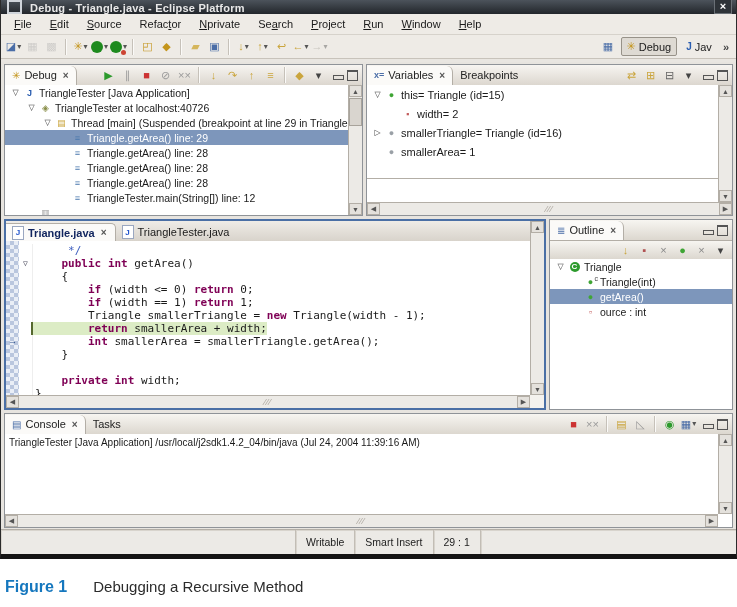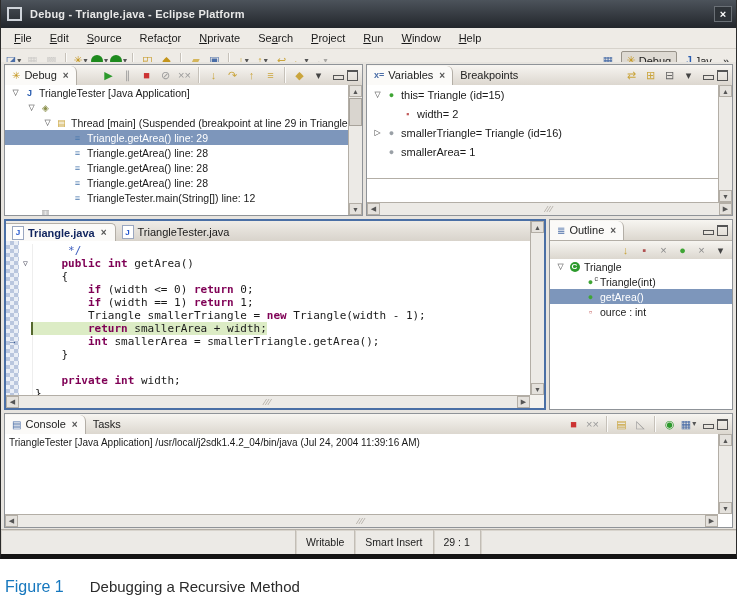--- a/index.html
+++ b/index.html
@@ -2,21 +2,21 @@
 <html><head>
 <meta charset="utf-8">
 <style>
   html,body{margin:0;padding:0;background:#fff;}
   #screen{position:relative;width:737px;height:607px;background:#fff;overflow:hidden;
           font-family:"Liberation Sans",sans-serif;font-size:11px;color:#1a1a1a;}
   .app{position:absolute;left:0;top:0;width:737px;height:559px;box-sizing:border-box;
        background:#e9e6e1;border-left:1px solid #2b2b2b;border-right:1px solid #2b2b2b;
        border-bottom:5px solid #141414;}
   
-  .titlebar{height:28px;background:linear-gradient(#4c535b,#22262b);display:flex;align-items:center;
+  .titlebar{height:14px;background:linear-gradient(#4c535b,#22262b);display:flex;align-items:flex-end;
             padding:0 4px;color:#e8e8e8;font-weight:bold;font-size:11px;}
   .win-icon{width:11px;height:10px;border:2px solid #cfd4da;background:transparent;margin:0 8px 0 2px;}
   .title-text{flex:1;letter-spacing:.2px;white-space:nowrap;overflow:hidden;}
   .close-btn{width:16px;height:14px;display:flex;align-items:center;justify-content:center;
              color:#fff;font-weight:bold;font-size:11px;border:1px solid #6a7076;background:#2e3338;}
   
   .menubar{height:20px;background:#eeebe6;border-bottom:1px solid #d6d2cb;display:flex;align-items:center;padding-left:4px;}
   .menu-item{padding:3px 9px;white-space:nowrap;cursor:default;}
   .menu-item .mn{text-decoration:underline;}
   
@@ -101,21 +101,21 @@
   
   .console-line{padding:3px 4px;font-size:10px;white-space:nowrap;}
   
   .statusbar{position:absolute;left:0;right:0;bottom:0;height:24px;background:#eceae6;border-top:1px solid #b3aea6;
              display:flex;align-items:stretch;font-size:10.5px;color:#222;}
   .scell{display:flex;align-items:center;padding:0 10px;border-right:1px solid #c2bdb5;box-shadow:inset 1px 1px 0 #d8d4cd;}
   .scell.first{width:295px;box-sizing:border-box;}
   .scell.last{flex:1;border-right:none;}
   
   .caption{position:absolute;left:5px;top:578px;display:flex;align-items:baseline;}
-  .fig{color:#1577be;font-weight:normal;font-size:16px;}
+  .fig{color:#1577be;font-weight:bold;font-size:16px;}
   .figtext{color:#2b2b2b;font-size:15px;margin-left:26px;}
 </style>
 </head>
 <body>
 
 <div id="screen">
   <div class="app">
 
     <div class="titlebar">
       <span class="win-icon"></span>
@@ -267,20 +267,21 @@
         <div class="pbody">
           <div class="tree" id="debug-tree">
               <div class="trow" style="padding-left: 4px;">
                 <span class="texp">▽</span>
                 <span class="ticon boxed" style="color: rgb(42, 93, 176);">J</span>
                 <span class="tlabel">TriangleTester [Java Application]</span>
               </div>
               <div class="trow" style="padding-left: 20px;">
                 <span class="texp">▽</span>
                 <span class="ticon" style="color: rgb(138, 143, 74);">◈</span>
+                <span class="tlabel">TriangleTester at localhost:40726</span>
               </div>
               <div class="trow" style="padding-left: 36px;">
                 <span class="texp">▽</span>
                 <span class="ticon" style="color: rgb(202, 165, 61);">▤</span>
                 <span class="tlabel">Thread [main] (Suspended (breakpoint at line 29 in Triangle))</span>
               </div>
               <div class="trow sel" style="padding-left: 52px;">
                 <span class="texp"></span>
                 <span class="ticon" style="color: rgb(73, 119, 173);">≡</span>
                 <span class="tlabel">Triangle.getArea() line: 29</span>

